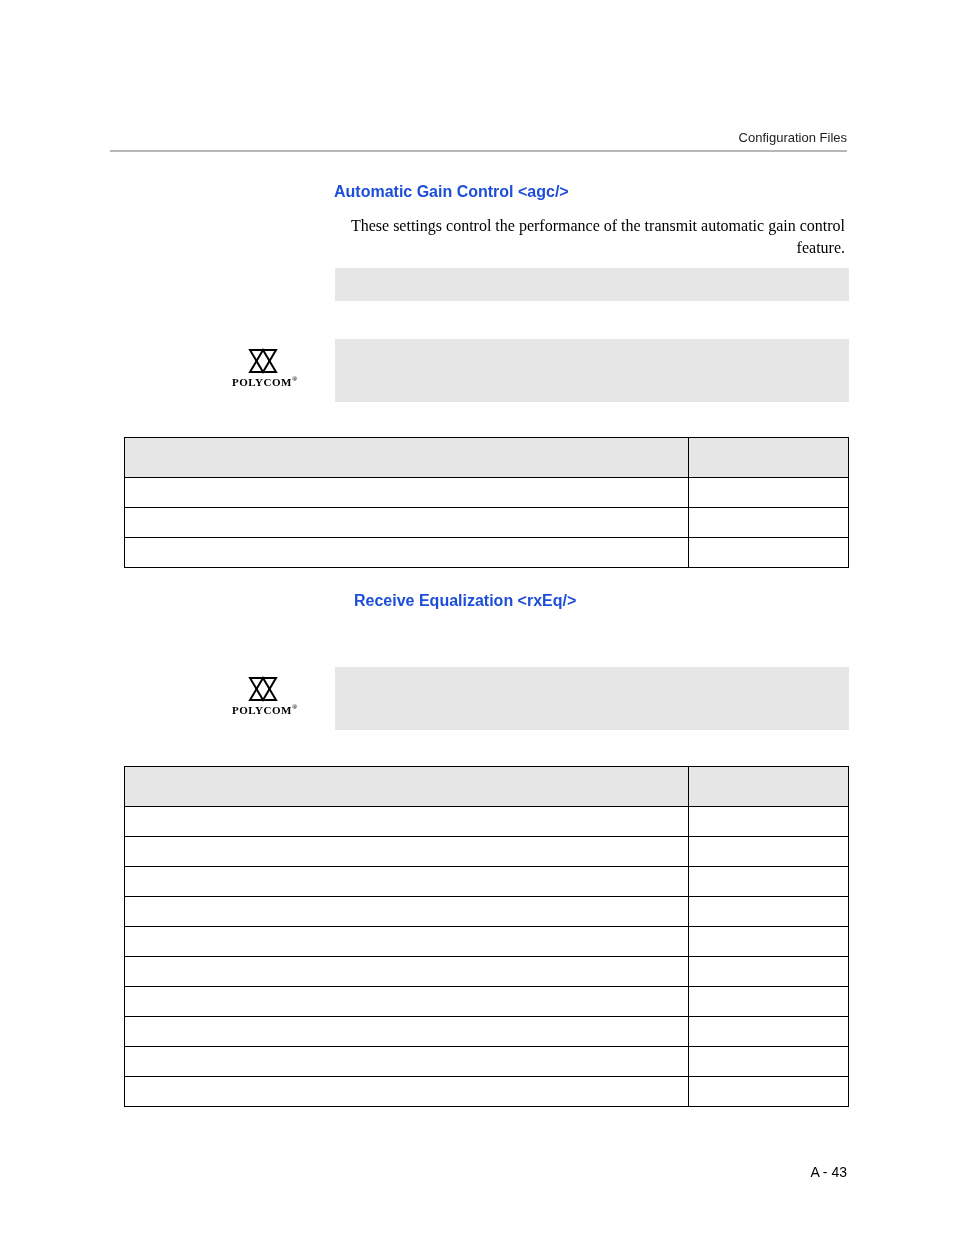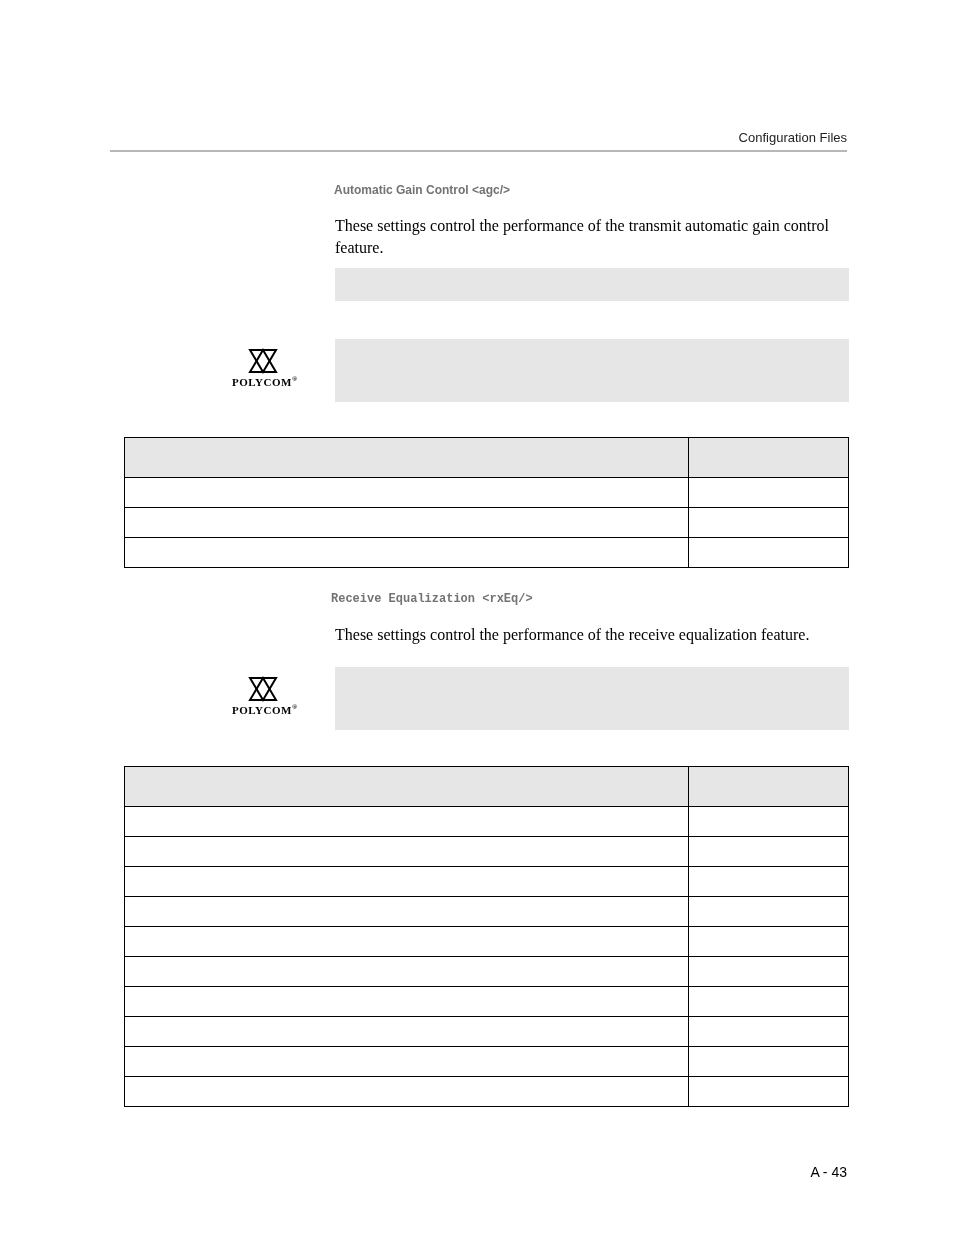--- a/index.html
+++ b/index.html
@@ -30,27 +30,28 @@
     position: absolute;
     top: 115px;
     left: 110px;
     right: 107px;
     height: 2px;
     background: #b7b7b8;
   }
   .section-title {
     font-family: "Futura", "Century Gothic", "Trebuchet MS", Arial, sans-serif;
     font-weight: bold;
-    color: #737373;
-    font-size: 12px;
+    color: #1d4ed8;
+    font-size: 16px;
   }
   .body-text {
     font-size: 16px;
     line-height: 1.35;
     color: #000;
+    text-align: right;
   }
   .callout {
     background: #e6e6e7;
     box-sizing: border-box;
   }
   .polycom-logo {
     text-align: right;
     width: 62px;
   }
   .polycom-logo svg {
@@ -130,23 +131,22 @@
             <td></td>
           </tr>
       <tr>
             <td></td>
             <td></td>
           </tr>
     </tbody>
       </table>
   </div>
 
-  <div style="position:absolute; left:331px; top:557px;font-family:Liberation Mono, monospace;" class="section-title">Receive Equalization &lt;rxEq/&gt;</div>
-
-  <div style="position:absolute; left:335px; top:589px; width:520px;" class="body-text">These settings control the performance of the receive equalization feature.</div>
+  <div style="position:absolute; left:354px; top:557px;" class="section-title">Receive Equalization &lt;rxEq/&gt;</div>
+
 
   <div style="position:absolute; left:232px; top:641px;" class="polycom-logo">
     <svg width="30" height="26" viewBox="0 0 30 26">
       <polygon points="15,2 28,24 2,24" fill="none" stroke="#000" stroke-width="2"></polygon>
       <polygon points="15,24 2,2 28,2" fill="none" stroke="#000" stroke-width="2"></polygon>
     </svg>
     <div class="brand"><span>POLYCOM</span><sup style="font-size:7px;">®</sup></div>
   </div>
   <div style="position:absolute; left:335px; top:632px; width:514px; height:63px;" class="callout"></div>
 

